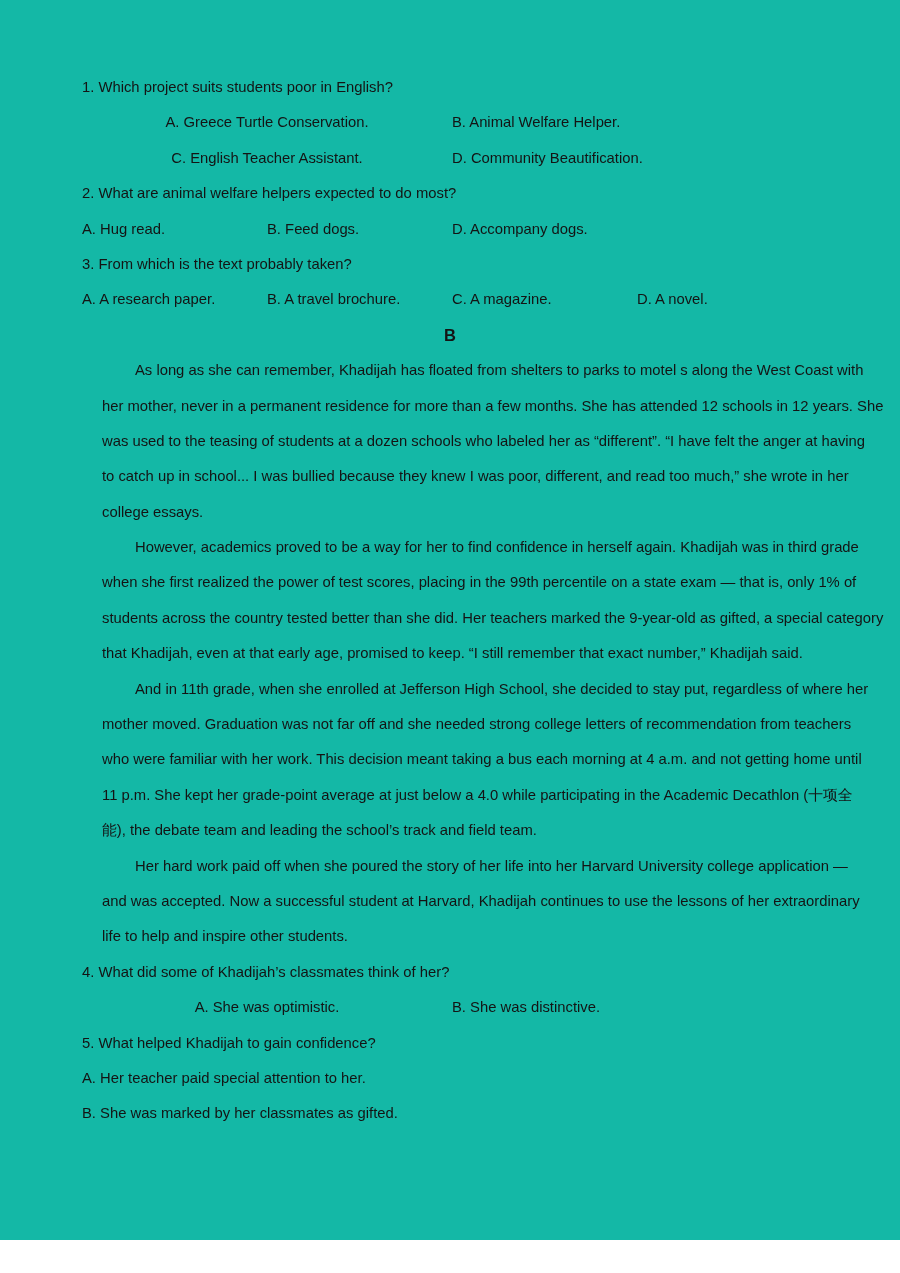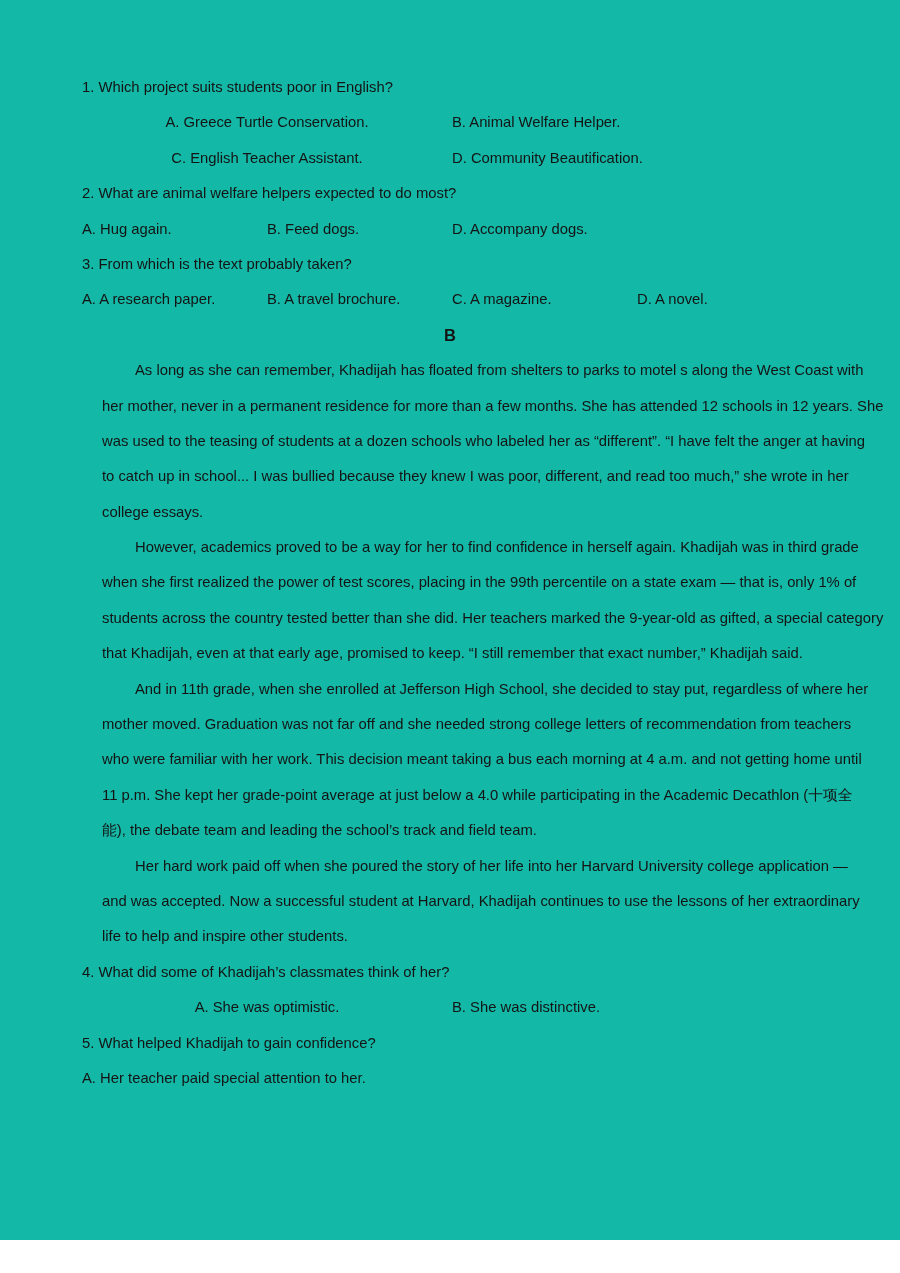--- a/index.html
+++ b/index.html
@@ -51,21 +51,21 @@
       <div class="ln opt-row">
         <span class="opt w2">A. Greece Turtle Conservation.</span>
         <span class="opt w2">B. Animal Welfare Helper.</span>
       </div>
       <div class="ln opt-row">
         <span class="opt w2">C. English Teacher Assistant.</span>
         <span class="opt w2">D. Community Beautification.</span>
       </div>
       <div class="ln q">2. What are animal welfare helpers expected to do most?</div>
       <div class="ln opt-row">
-        <span class="opt w4">A. Hug again.</span>
+        <span class="opt w4">A. Hug read.</span>
         <span class="opt w4">B. Feed dogs.</span>
         <span class="opt w4">D. Accompany dogs.</span>
       </div>
       <div class="ln q">3. From which is the text probably taken?</div>
       <div class="ln opt-row">
         <span class="opt w4">A. A research paper.</span>
         <span class="opt w4">B. A travel brochure.</span>
         <span class="opt w4">C. A magazine.</span>
         <span class="opt w4">D. A novel.</span>
       </div>
@@ -89,14 +89,17 @@
       <div class="ln pl last">life to help and inspire other students.</div>
       <div class="ln q">4. What did some of Khadijah’s classmates think of her?</div>
       <div class="ln opt-row">
         <span class="opt w2">A. She was optimistic.</span>
         <span class="opt w2">B. She was distinctive.</span>
       </div>
       <div class="ln q">5. What helped Khadijah to gain confidence?</div>
       <div class="ln opt-row">
         <span class="opt w1">A. Her teacher paid special attention to her.</span>
       </div>
+      <div class="ln opt-row">
+        <span class="opt w1">B. She was marked by her classmates as gifted.</span>
+      </div>
     </div>
 </div>
 
 </body></html>

